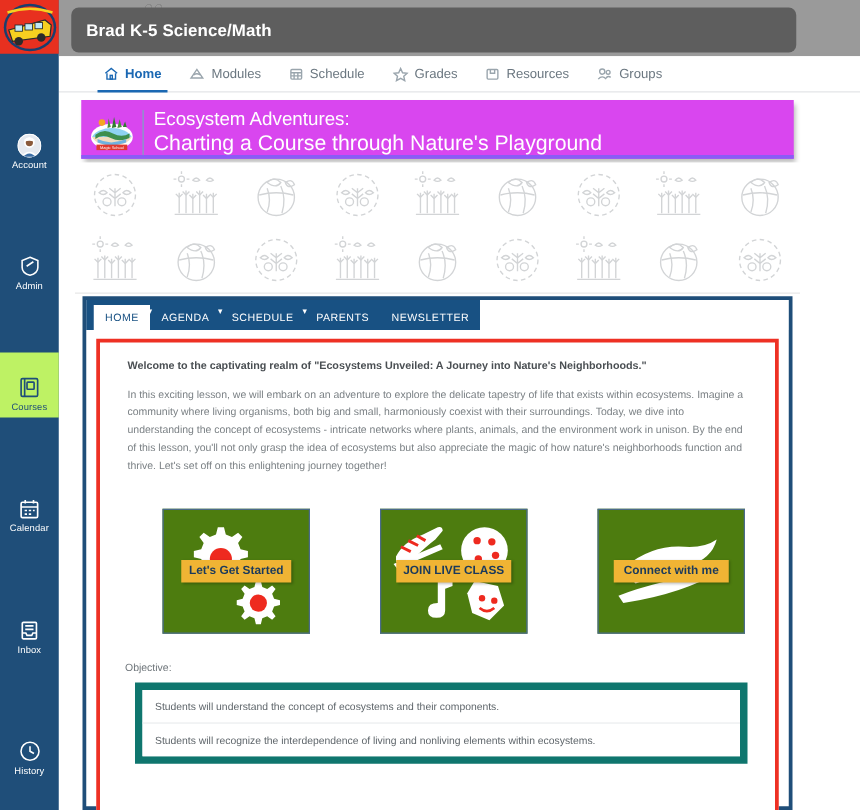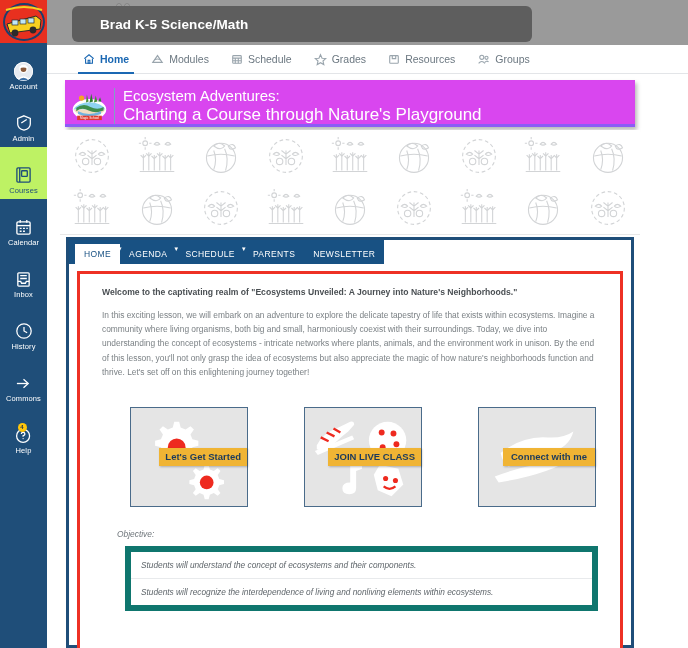--- a/index.html
+++ b/index.html
@@ -22,20 +22,21 @@
   .brand-logo {
     width:47px; height:43px; background:#E8301F;
     display:flex; align-items:center; justify-content:center;
     overflow:hidden; flex:0 0 auto;
   }
   .nav-item {
     width:47px; padding:18px 0 4px; text-align:center;
     color:#ffffff; text-decoration:none;
     display:flex; flex-direction:column; align-items:center; gap:1px;
     flex:0 0 auto;
+    margin-top:45px;
   }
   .nav-item .nav-label { font-size:7.5px; line-height:9px; letter-spacing:.1px; }
   .nav-item .nav-ico { height:20px; display:flex; align-items:center; justify-content:center; position:relative; }
   .nav-item.active { background:#bef264; color:#1F4E79; }
   .nav-item.active svg { stroke:#1F4E79; }
   .nav-item svg { stroke:#ffffff; fill:none; stroke-width:1.4; }
   .avatar {
     width:19px;height:19px;border-radius:50%;background:#cfd8e3;
     display:block;overflow:hidden;position:relative;
   }
@@ -55,23 +56,23 @@
     position:absolute; inset:0; opacity:.22;
     background-image:
       radial-gradient(circle at 12px 4px, transparent 2px, #4f4f4f 2px, #4f4f4f 2.8px, transparent 3px),
       radial-gradient(circle at 20px 4px, transparent 2px, #4f4f4f 2px, #4f4f4f 2.8px, transparent 3px),
       linear-gradient(#4f4f4f, #4f4f4f);
     background-size: 120px 70px, 120px 70px, 60px 1.4px;
     background-position: 60px 2px, 60px 2px, 290px 40px;
     background-repeat: no-repeat, no-repeat, no-repeat;
   }
   #course-header .hdr-bar {
-    position:absolute; left:25px; top:6px; width:460px; height:36px;
+    position:absolute; left:10px; top:6px; width:580px; height:36px;
     background:#5e5e5e; border-radius:6px;
-    display:flex; align-items:center; padding-left:28px;
+    display:flex; align-items:center; padding-left:12px;
   }
   #course-header .hdr-title {
     color:#ffffff; font-size:13.5px; font-weight:bold; letter-spacing:.1px;
   }
 
   
   #course-tabs {
     position:absolute; left:47px; top:45px; width:641px; height:29px;
     background:#ffffff; border-bottom:1px solid #e3e5e8;
     display:flex; align-items:stretch; padding-left:25px;
@@ -148,37 +149,37 @@
   }
   .lesson-para {
     font-size:8.4px; color:#7b8185; line-height:14.2px; margin:0;
   }
 
   
   #action-cards {
     display:flex; gap:56px; padding:28px 0 0 50px;
   }
   .card {
-    width:118px; height:100px; background:#e5e5e5;
+    width:118px; height:100px; background:#4d7c0f;
     border:1px solid #4a6b8a; position:relative;
-    display:flex; align-items:center; justify-content:flex-end;
+    display:flex; align-items:center; justify-content:center;
   }
   .card-art { position:absolute; inset:0; }
   .card-art svg { width:100%; height:100%; }
   .card-label {
     position:relative; z-index:3;
     background:#F0B434; color:#1b3a5c;
     font-size:9.5px; font-weight:bold; line-height:11.5px;
     padding:3px 6px; text-align:center; max-width:104px;
     box-shadow:1px 1px 2px rgba(0,0,0,.25);
   }
   .card-label.two-line { padding:3px 8px; }
 
   
-  #objective { padding:22px 22px 0 37px;font-style:italic; }
+  #objective { padding:22px 22px 0 20px; }
   #objective .obj-title { font-size:8.4px; color:#6f767b; margin-bottom:7px; }
   .obj-list { border:6px solid #0f766e; margin-left:8px; }
   .obj-item {
     font-size:8.3px; color:#5f666b; padding:8px 10px;
     border-bottom:1px solid #e8eaec; background:#fff;
   }
   .obj-item:last-child { border-bottom:none; }
 </style>
 </head>
 <body>

